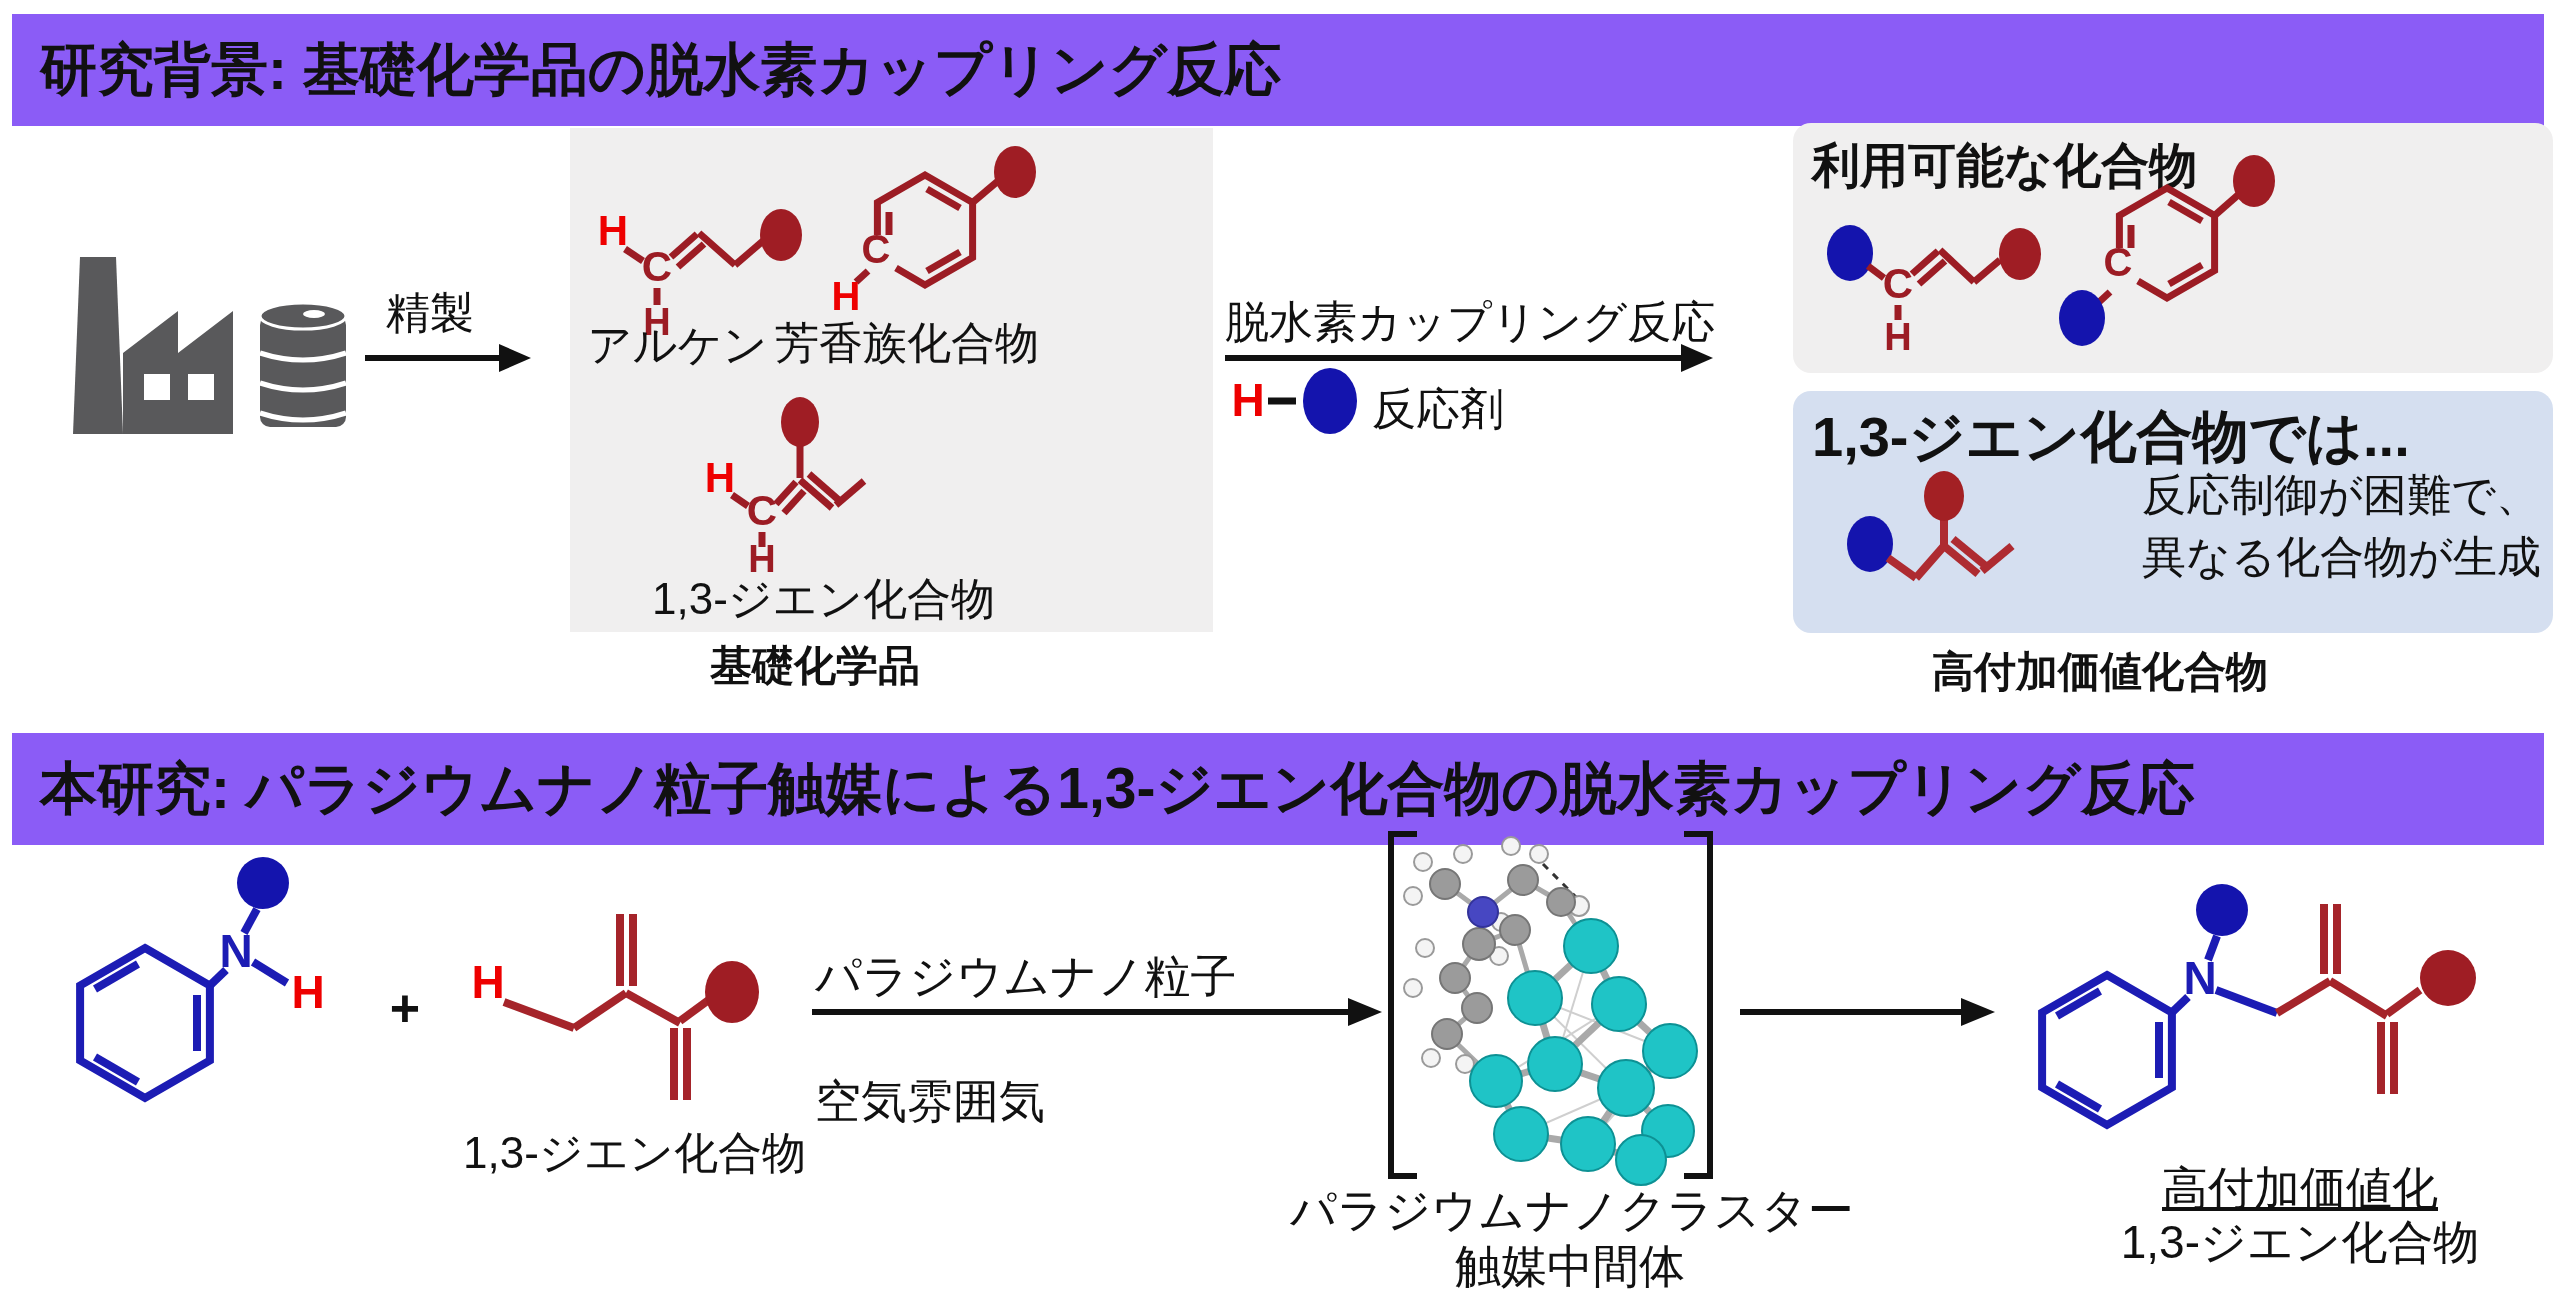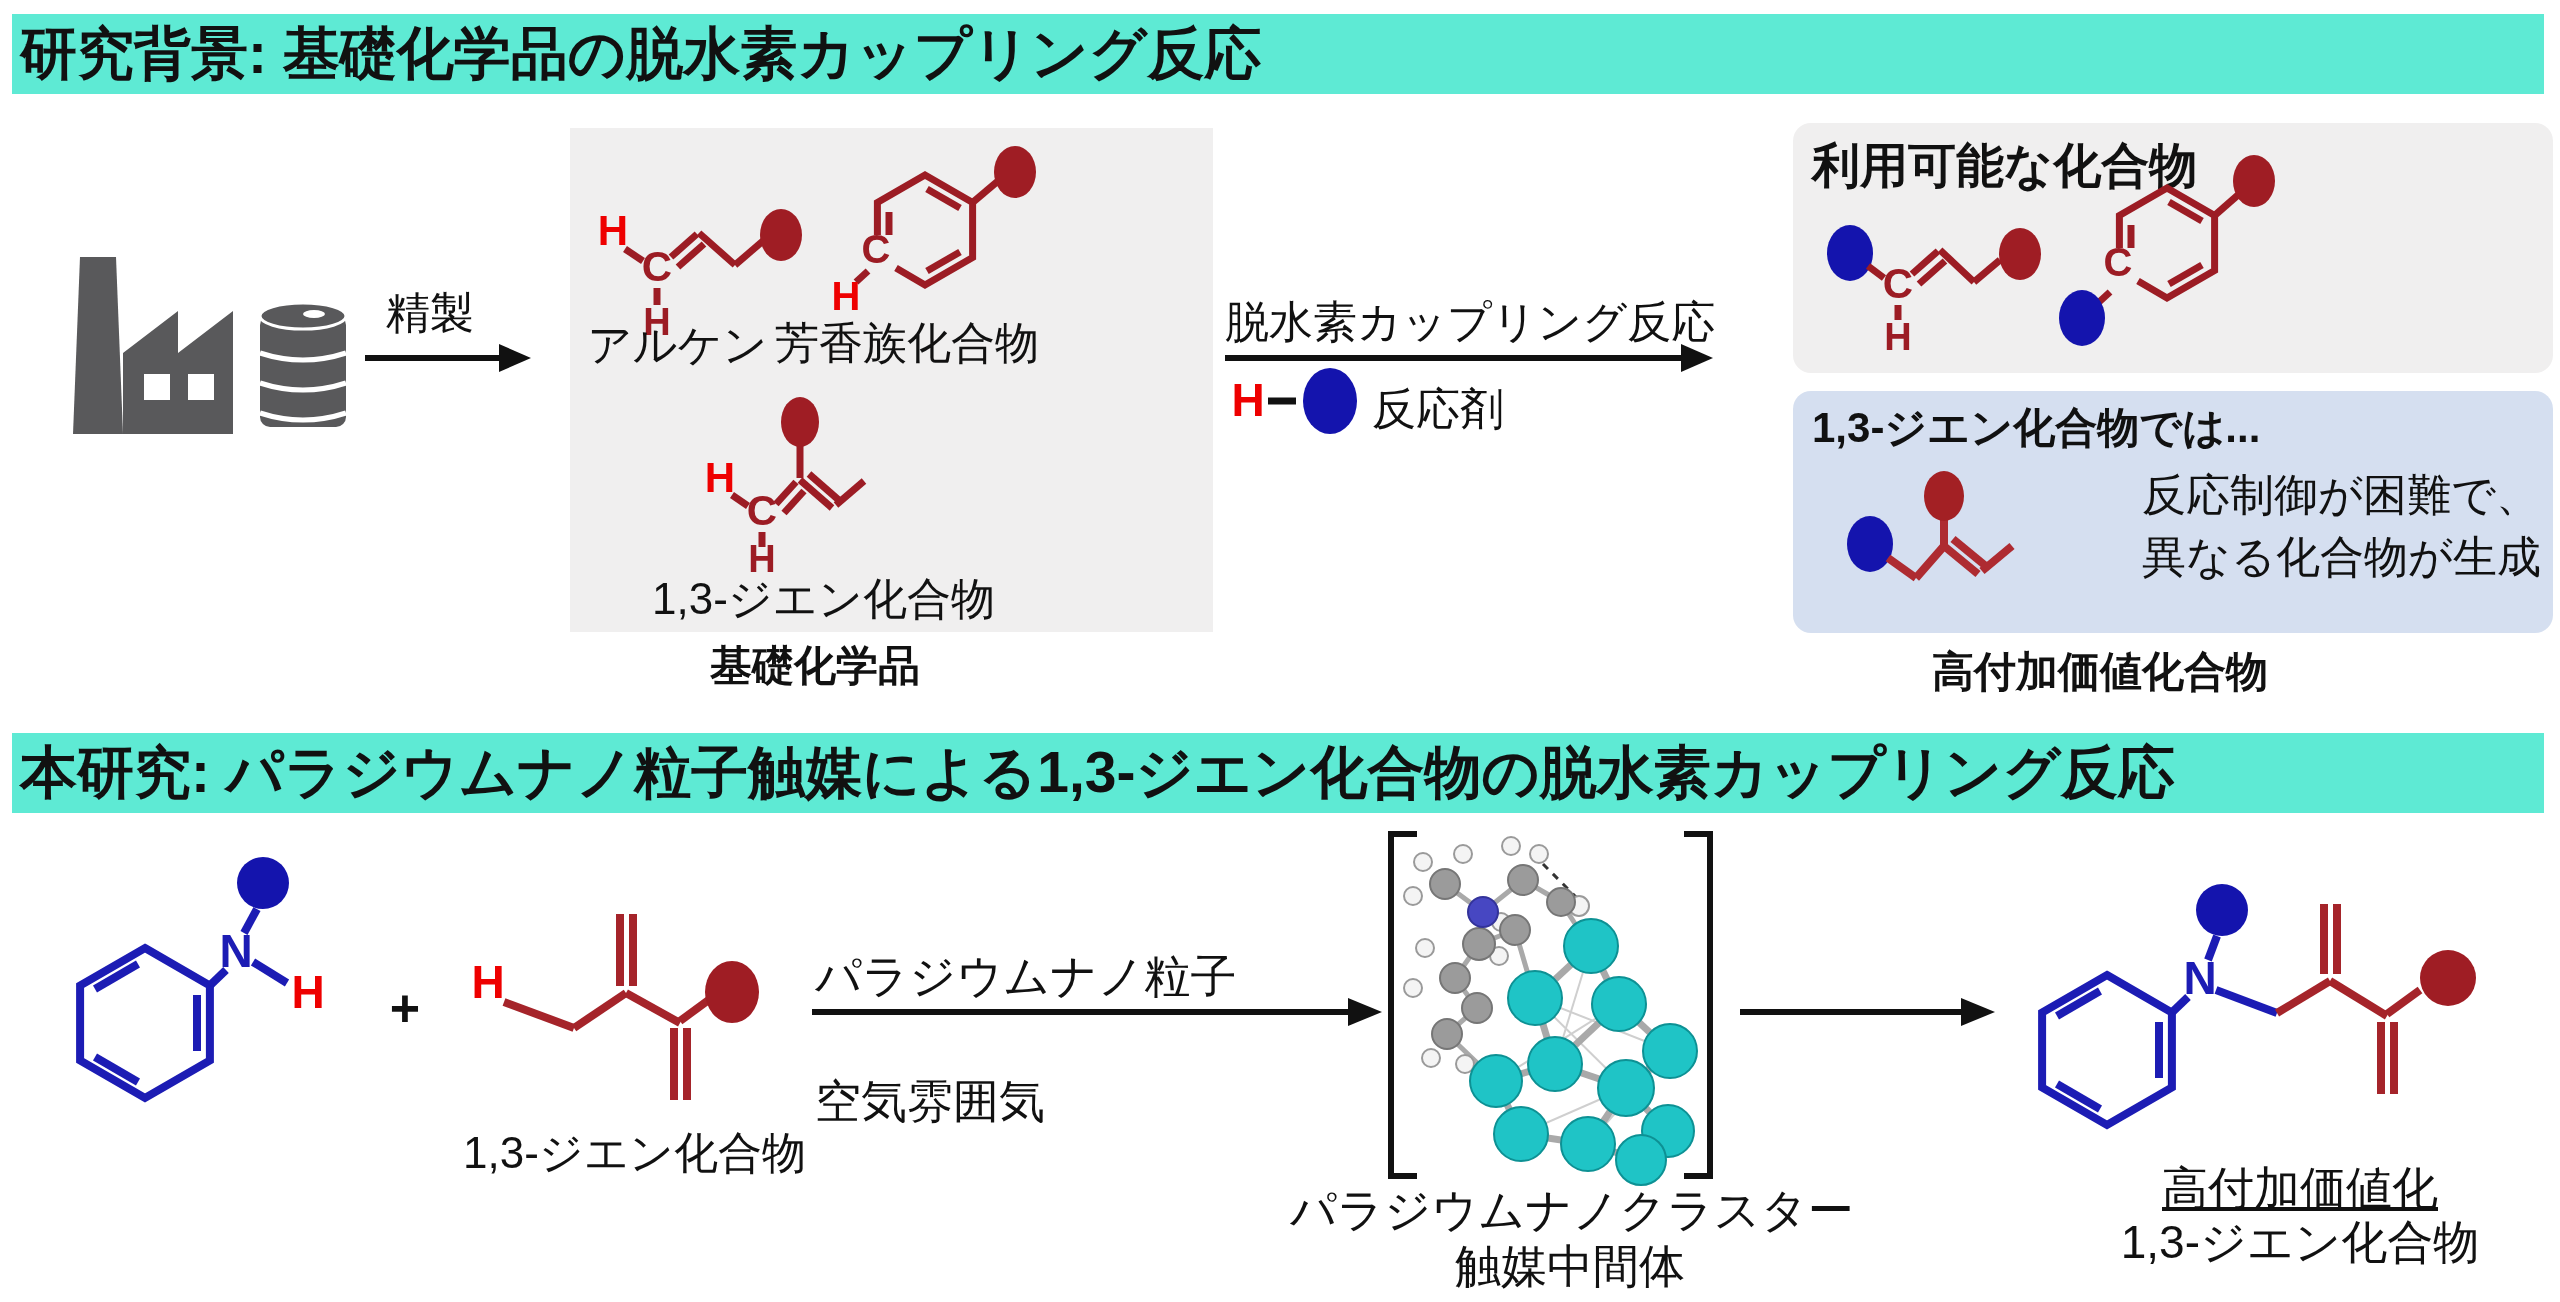--- a/index.html
+++ b/index.html
@@ -1,25 +1,25 @@
 <!DOCTYPE html>
 <html><head>
 <meta charset="utf-8">
 <style>
   html,body{margin:0;padding:0;background:#ffffff;}
   .canvas{position:relative;width:2560px;height:1302px;background:#ffffff;overflow:hidden;
           font-family:"Liberation Sans","DejaVu Sans",sans-serif;color:#111;}
   .abs{position:absolute;}
-  .banner{background:#5eead4;height:80px;display:flex;align-items:center;
-          font-size:57px;font-weight:bold;padding-left:8px;box-sizing:border-box;white-space:nowrap;}
+  .banner{background:#8b5cf6;height:112px;display:flex;align-items:center;
+          font-size:57px;font-weight:bold;padding-left:28px;box-sizing:border-box;white-space:nowrap;}
   .lbl{font-size:44px;white-space:nowrap;}
   .lbl46{font-size:46px;white-space:nowrap;}
   .cap{font-size:42px;font-weight:bold;white-space:nowrap;}
   .ttl{font-size:48px;font-weight:bold;white-space:nowrap;}
-  .ttl42{font-size:42px;font-weight:bold;white-space:nowrap;}
+  .ttl42{font-size:56px;font-weight:bold;white-space:nowrap;}
   .ctr{text-align:center;}
   .graybox{background:#f0efef;}
   .roundbox{border-radius:18px;}
   .bluebox{background:#d5dff0;border-radius:18px;}
   .plus{font-size:52px;font-weight:bold;}
   svg text{font-family:"Liberation Sans","DejaVu Sans",sans-serif;font-weight:bold;}
 </style>
 </head>
 <body>
 

